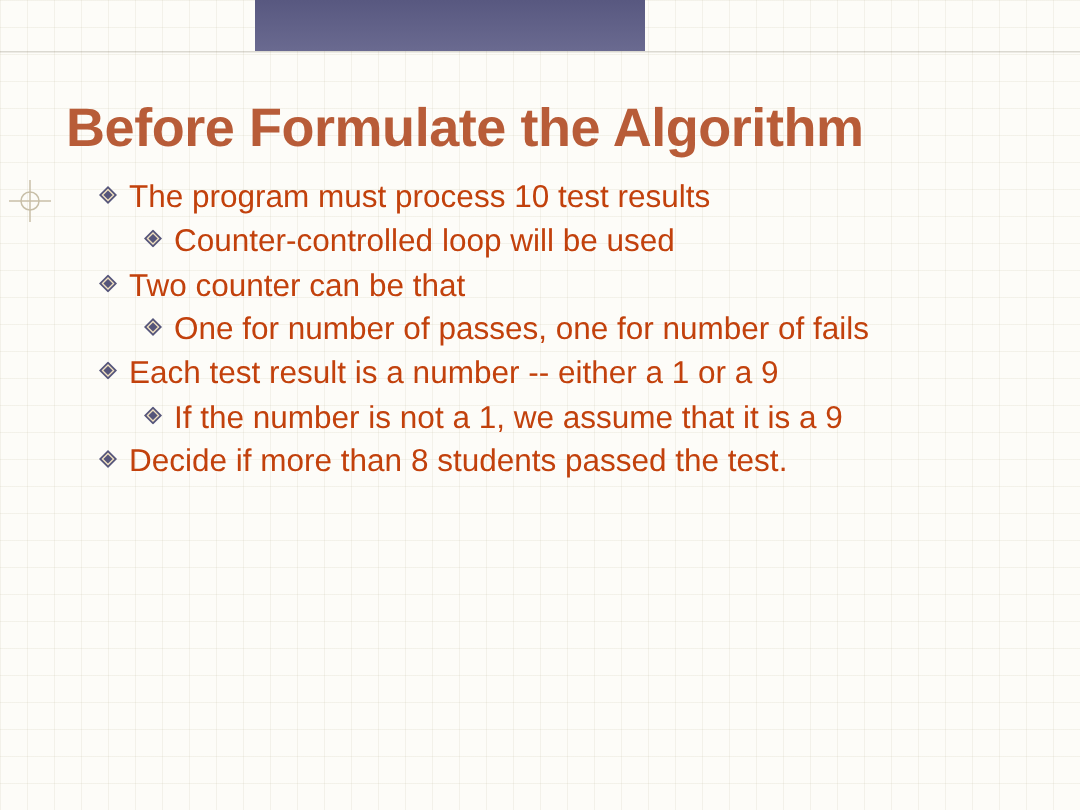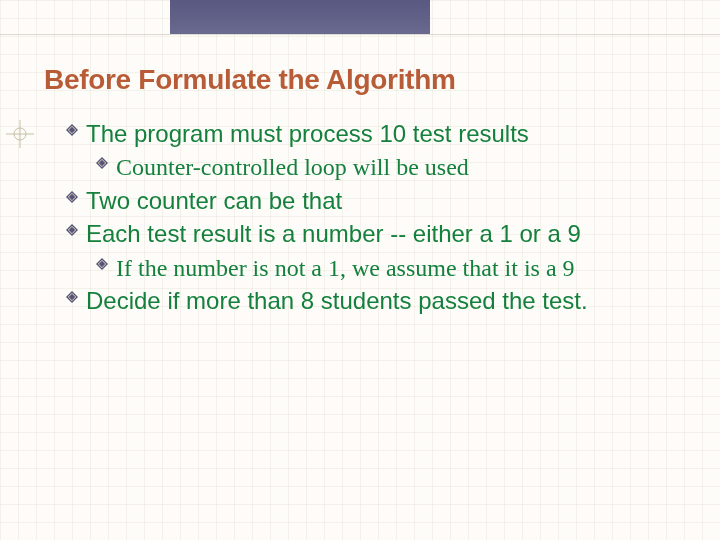--- a/index.html
+++ b/index.html
@@ -32,45 +32,44 @@
     left: 0;
     top: 34px;
     width: 720px;
     height: 1px;
     background: rgba(120,110,90,0.25);
   }
   .slide-title {
     position: absolute;
     left: 44px;
     top: 64px;
-    font-size: 28px;
+    font-size: 36px;
     font-weight: bold;
     color: #b85c38;
     letter-spacing: -0.3px;
     white-space: nowrap;
   }
   .content {
     position: absolute;
     left: 44px;
     top: 118px;
     width: 632px;
-    color: #15803d;
-    font-size: 24px;
+    color: #c2410c;
+    font-size: 21px;
     line-height: 1.35;
   }
   .l1 {
     position: relative;
     padding-left: 42px;
     margin-bottom: 1px;
   }
   .l2 {
     position: relative;
     padding-left: 72px;
     margin-bottom: 1px;
-    font-family: Liberation Serif, serif;
   }
   .bullet {
     position: absolute;
     width: 12px;
     height: 12px;
     top: 6px;
     display: flex;
     align-items: center;
     justify-content: center;
   }
@@ -128,20 +127,29 @@
   <div class="l1">
     <span class="bullet">
       <svg width="12" height="12" viewBox="0 0 12 12">
           <polygon points="6,0 12,6 6,12 0,6" fill="#55557a"></polygon>
           <polygon points="6,2.3 9.7,6 6,9.7 2.3,6" fill="none" stroke="#f0e0c0" stroke-width="0.9"></polygon>
         </svg>
     </span>
     <span>Two counter can be that</span>
   </div>
 
+  <div class="l2">
+    <span class="bullet">
+      <svg width="12" height="12" viewBox="0 0 12 12">
+          <polygon points="6,0 12,6 6,12 0,6" fill="#55557a"></polygon>
+          <polygon points="6,2.3 9.7,6 6,9.7 2.3,6" fill="none" stroke="#f0e0c0" stroke-width="0.9"></polygon>
+        </svg>
+    </span>
+    <span>One for number of passes, one for number of fails</span>
+  </div>
 
   <div class="l1">
     <span class="bullet">
       <svg width="12" height="12" viewBox="0 0 12 12">
           <polygon points="6,0 12,6 6,12 0,6" fill="#55557a"></polygon>
           <polygon points="6,2.3 9.7,6 6,9.7 2.3,6" fill="none" stroke="#f0e0c0" stroke-width="0.9"></polygon>
         </svg>
     </span>
     <span>Each test result is a number -- either a 1 or a 9</span>
   </div>

